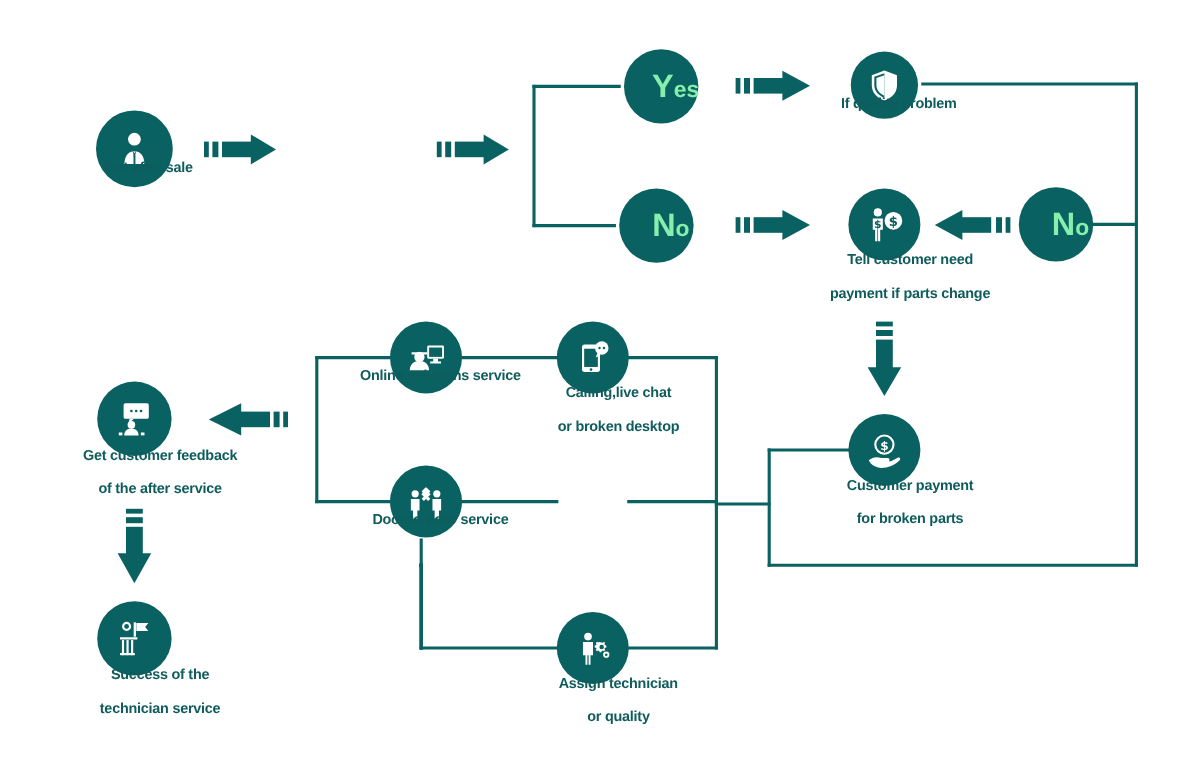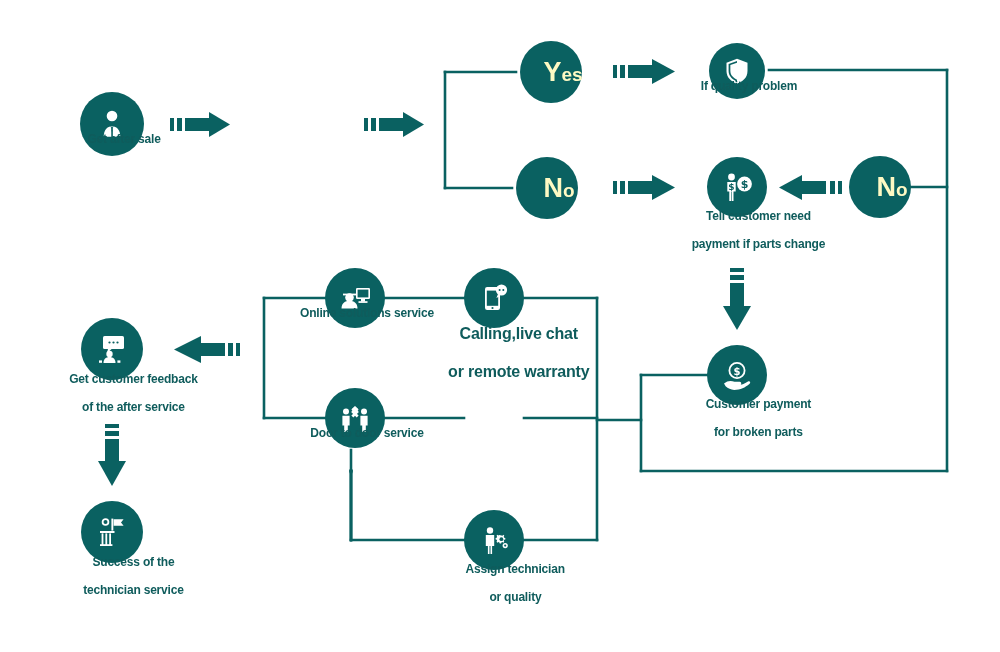--- a/index.html
+++ b/index.html
@@ -7,21 +7,21 @@
        font-family:"Liberation Sans","DejaVu Sans",sans-serif;}
   #stage{position:absolute;left:0;top:0;width:1000px;height:652px;}
   svg#wires{position:absolute;left:0;top:0;width:1000px;height:652px;}
 
   .node{position:absolute;transform:translate(-50%,-50%);}
   .disc{border-radius:50%;background:#0a6161;display:flex;align-items:center;
         justify-content:center;position:relative;}
   .node .lbl{position:absolute;left:50%;transform:translateX(-50%);
         color:#0f5c5c;font-weight:bold;text-align:center;white-space:pre;
         line-height:1.18;letter-spacing:-0.2px;padding-left:24px;}
-  .dec{color:#fef9c3;font-weight:bold;line-height:1;margin-left:24px;}
+  .dec{color:#86efac;font-weight:bold;line-height:1;margin-left:24px;}
   .dec .big{font-size:27px;}
   .dec .sm{font-size:19px;}
   .icn{display:block;}
 </style>
 </head>
 <body>
 
 <div id="stage">
 
   <svg id="wires" viewBox="0 0 1000 652">
@@ -152,23 +152,23 @@
       <svg class="icn" width="32" height="32" viewBox="0 0 32 32" fill="#fff">
         <rect x="7" y="5" width="15" height="23" rx="2.2"></rect>
         <rect x="8.8" y="8.6" width="11.4" height="15.2" fill="#0a6161"></rect>
         <circle cx="14.5" cy="26" r="1.1" fill="#0a6161"></circle>
         <circle cx="23.5" cy="8" r="5.6"></circle>
         <path d="M20 12 l-1.6 4 4-2 z"></path>
         <circle cx="21.6" cy="8" r="1" fill="#0a6161"></circle>
         <circle cx="25.3" cy="8" r="1" fill="#0a6161"></circle>
       </svg>
     </div>
-    <div class="lbl" style="top:38px;font-size:16px;">
+    <div class="lbl" style="top:38px;font-size:12px;">
       <span>Calling,live chat</span><br>
-      <span>or remote warranty</span>
+      <span>or broken desktop</span>
     </div>
   </div>
 
   <div class="node" style="left:355px;top:418px;">
     <div class="disc" style="width:60px;height:60px;">
       <svg class="icn" width="34" height="34" viewBox="0 0 34 34" fill="#fff">
         <circle cx="8" cy="10.5" r="3"></circle>
         <path d="M4.4 14.8 h7.2 v9.6 h-1.8 V31 H6.2 V24.4 H4.4 Z"></path>
         <circle cx="26" cy="10.5" r="3"></circle>
         <path d="M22.4 14.8 h7.2 v9.6 h-1.8 V31 h-3.6 V24.4 h-1.8 Z"></path>

